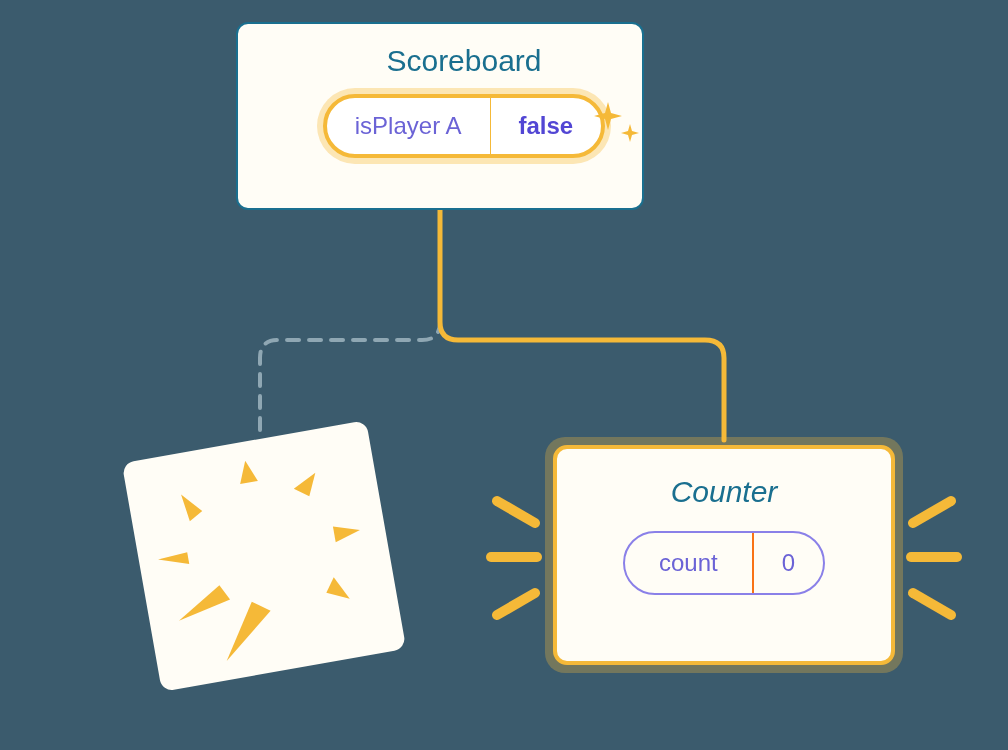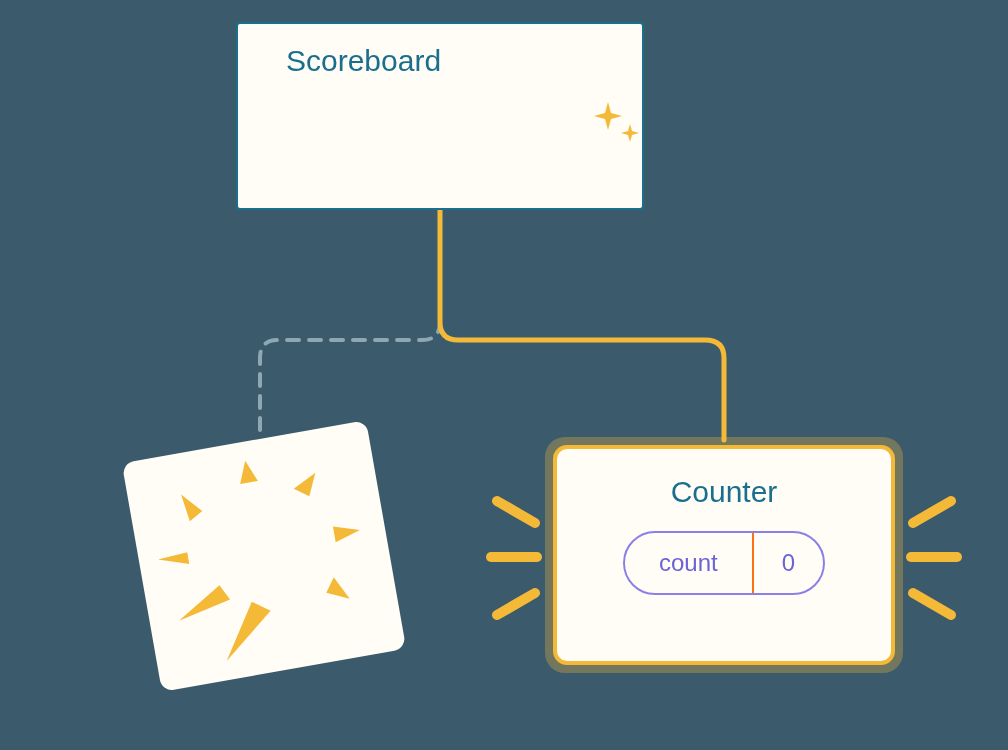--- a/index.html
+++ b/index.html
@@ -17,23 +17,24 @@
     }
     
     .scoreboard-card {
       position: absolute;
       left: 236px;
       top: 22px;
       width: 408px;
       height: 188px;
       background: #fffdf6;
       border: 2px solid #1a6f8f;
-      border-radius: 4px;
+      border-radius: 12px;
       display: flex;
       flex-direction: column;
+      align-items: center;
       padding-top: 20px;
       padding-left: 48px;
     }
     .scoreboard-title {
       font-size: 30px;
       font-weight: 500;
       color: #1a6f8f;
       margin-bottom: 16px;
     }
     .pill {
@@ -110,20 +111,21 @@
       display: flex;
       flex-direction: column;
       align-items: center;
       padding-top: 26px;
     }
     .counter-title {
       font-size: 30px;
       font-weight: 500;
       color: #1a6f8f;
       margin-bottom: 22px;
+      font-style: italic;
     }
     .pill.plain {
       border: 2px solid #8a80e8;
       background: transparent;
     }
     .pill.plain .pill-left {
       color: #6b63d6;
       border-right: 2px solid #f97316;
       padding: 16px 34px;
     }
@@ -142,20 +144,24 @@
 
   <svg class="connector-svg" viewBox="0 0 1008 750">
 
     <path d="M 440 210 L 440 322 Q 440 340 422 340 L 278 340 Q 260 340 260 358 L 260 436" fill="none" stroke="#8fa7b3" stroke-width="4" stroke-dasharray="12 10" stroke-linecap="round"></path>
 
     <path d="M 440 210 L 440 322 Q 440 340 458 340 L 705 340 Q 724 340 724 358 L 724 440" fill="none" stroke="#f5b938" stroke-width="5" stroke-linecap="round"></path>
   </svg>
 
   <div class="scoreboard-card">
     <div class="scoreboard-title">Scoreboard</div>
+    <div class="pill highlight">
+      <div class="pill-left">isPlayer A</div>
+      <div class="pill-right">false</div>
+    </div>
     <div class="sparkle-group">
       <svg width="56" height="56" viewBox="0 0 56 56">
         <path d="M20 4 L23 15 L34 18 L23 21 L20 32 L17 21 L6 18 L17 15 Z" fill="#f5b938"></path>
         <path d="M42 26 L44 33 L51 35 L44 37 L42 44 L40 37 L33 35 L40 33 Z" fill="#f5b938"></path>
       </svg>
     </div>
   </div>
 
   <div class="explode-card">
     <svg width="230" height="210" viewBox="0 0 230 210">

